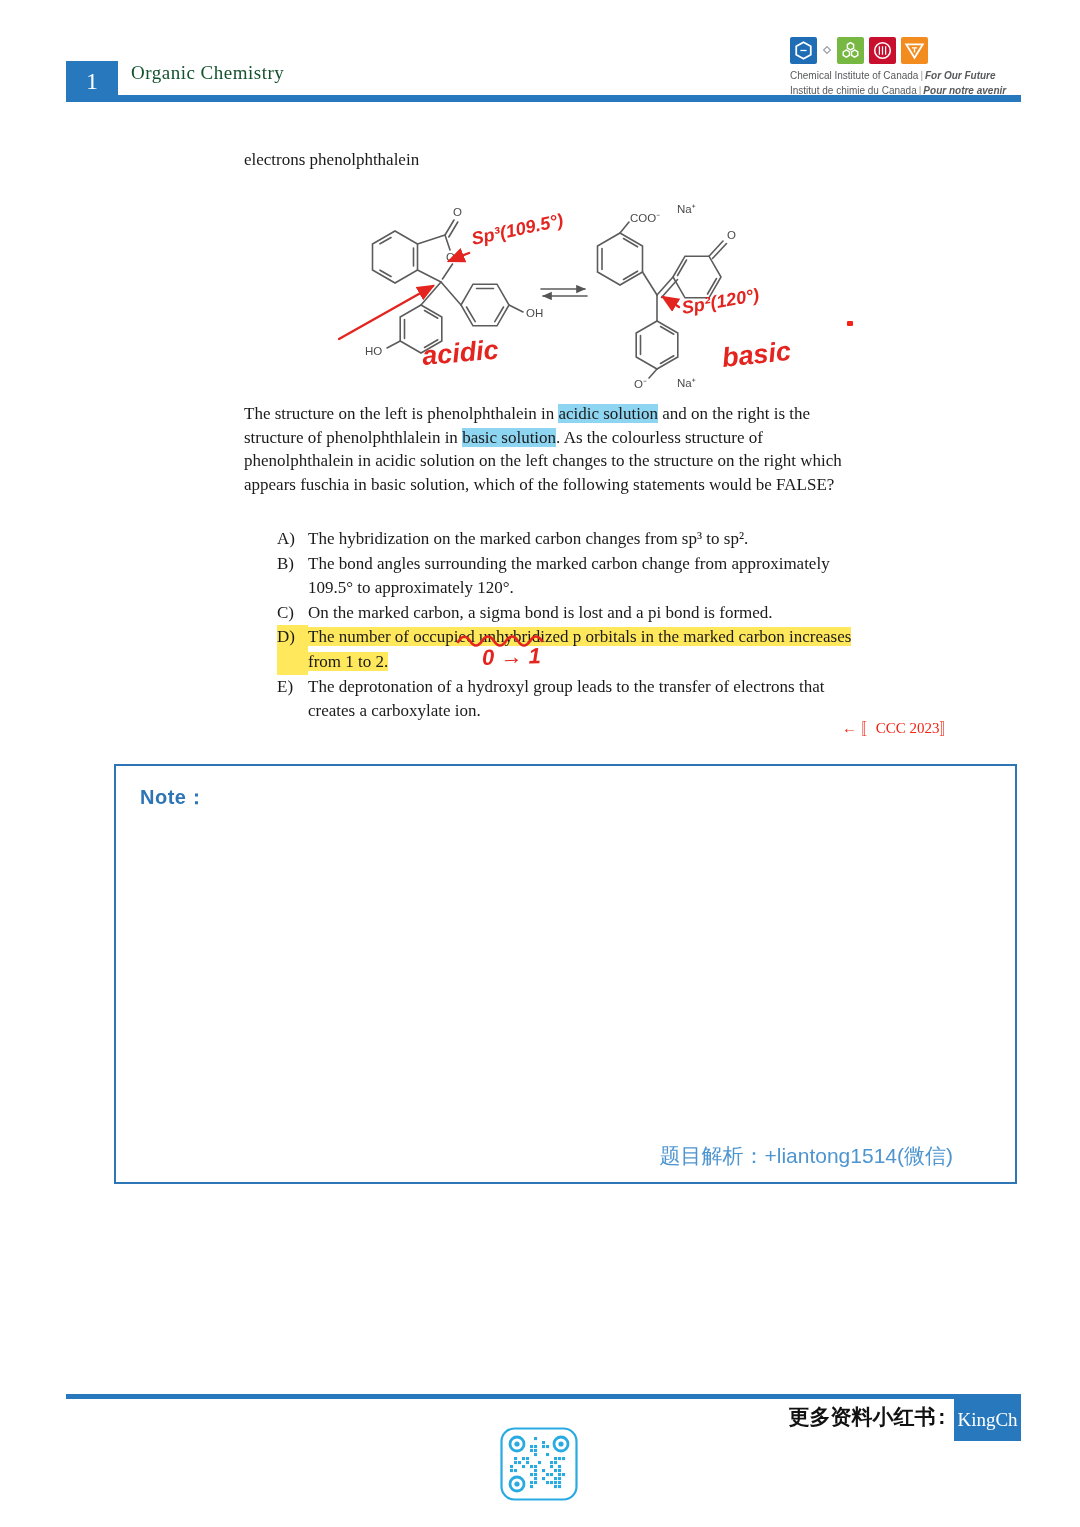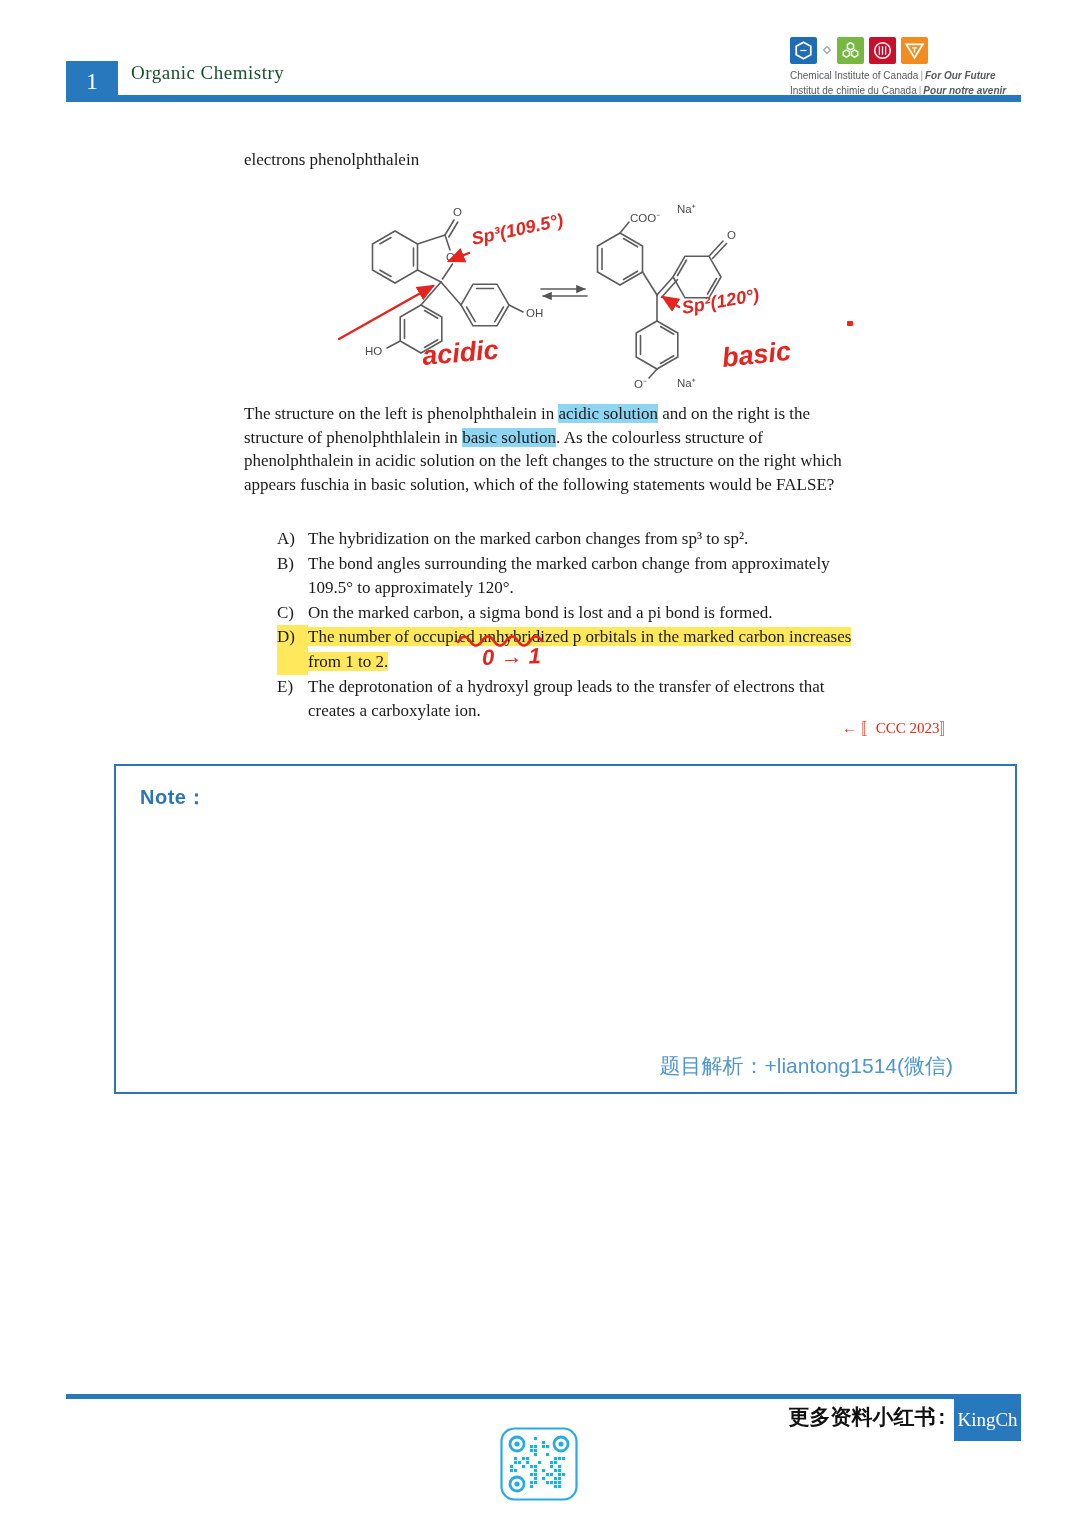--- a/index.html
+++ b/index.html
@@ -43,21 +43,21 @@
 
   
   .squiggle{position:absolute;left:455px;top:631px;width:102px;height:18px;}
   .red-note{position:absolute;left:482px;top:644px;font:italic 700 22px "Liberation Sans",sans-serif;
             color:var(--annotation_red);transform:rotate(-2deg);}
 
   .ccc-tag{position:absolute;left:842px;top:719px;font-size:15px;color:var(--tag_red);}
   .red-dot{position:absolute;left:847px;top:321px;width:6px;height:5px;background:var(--tag_red);border-radius:1px;}
 
   
-  .note-box{position:absolute;left:114px;top:764px;width:903px;height:330px;
+  .note-box{position:absolute;left:114px;top:764px;width:903px;height:420px;
             border:2.5px solid var(--note_blue);box-sizing:border-box;background:#fff;padding-left:12px;}
   .note-label{position:absolute;left:24px;top:18px;font-family:"Liberation Sans",sans-serif;
               font-size:20px;font-weight:600;color:var(--note_blue);letter-spacing:.5px;}
   .analysis{position:absolute;right:62px;bottom:12px;font-family:"Liberation Sans",sans-serif;
             font-size:21px;color:var(--analysis_blue);}
 
   
   .ftr-rule{position:absolute;left:66px;top:1394px;width:955px;height:5px;background:var(--accent);}
   .ftr-promo{position:absolute;left:0;top:1403px;width:948px;text-align:right;
              font-size:21px;font-weight:700;color:#111;font-family:Liberation Mono, monospace;}

